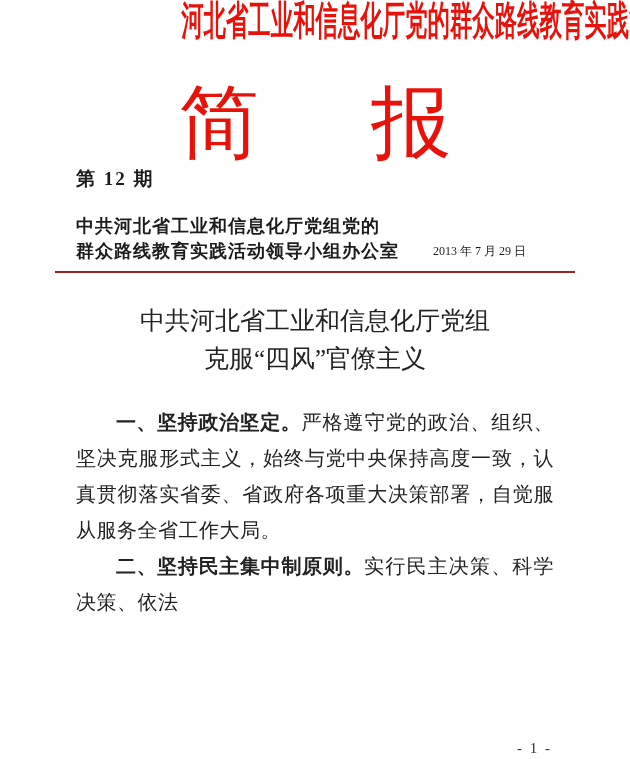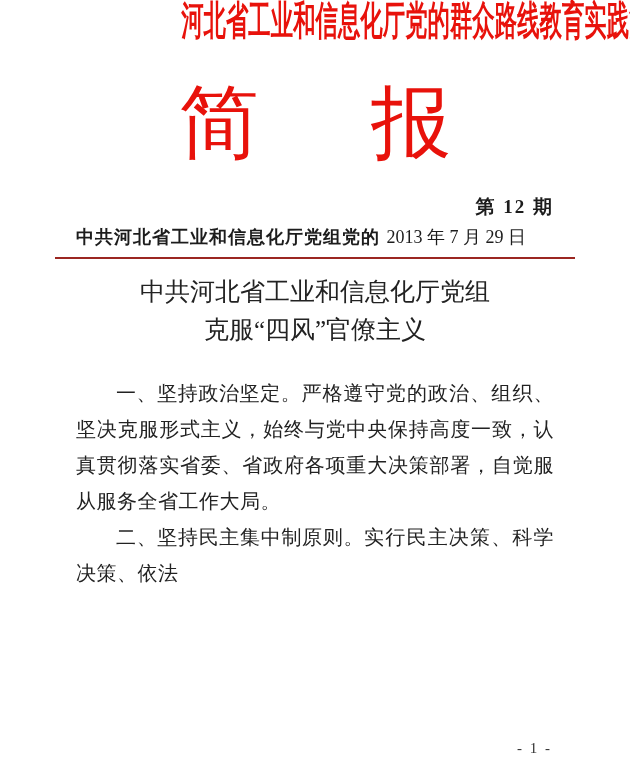--- a/index.html
+++ b/index.html
@@ -35,76 +35,75 @@
     justify-content: center;
     gap: 112px;
     color: #e8120b;
     font-family: "Liberation Serif", "DejaVu Serif", serif;
     font-size: 80px;
     line-height: 86px;
     font-weight: normal;
   }
   
   .issue {
-    margin-top: 28px;
-    text-align: right;
+    text-align: left;
     font-size: 19px;
     font-weight: bold;
     letter-spacing: 2px;
   }
   
   .header-row {
-    margin-top: 5px;
+    margin-top: 22px;
     display: flex;
     justify-content: space-between;
     align-items: flex-end;
   }
   .issuer {
     font-size: 18px;
     font-weight: bold;
     line-height: 25px;
     letter-spacing: 1px;
   }
   .date {
-    font-size: 18px;
+    font-size: 12px;
     line-height: 25px;
     white-space: nowrap;
     padding-right: 28px;
   }
   
   .separator {
     border: none;
     height: 0;
     border-top: 2.5px solid #9b2621;
     margin: 7px -21px 0 -21px;
   }
   
   .doc-title {
-    margin-top: 14px;
+    margin-top: 29px;
     text-align: center;
     font-size: 25px;
     line-height: 38px;
     font-weight: normal;
     color: #222222;
   }
   
   .body-text {
     margin-top: 26px;
     font-size: 20px;
     line-height: 36px;
     text-align: justify;
     color: #222222;
   }
   .body-text p {
     text-indent: 2em;
     letter-spacing: 0.5px;
   }
   .lead {
     font-family: "Liberation Sans", "DejaVu Sans", sans-serif;
-    font-weight: normal;
+    font-weight: bold;
     letter-spacing: 0;
     margin-top: 10px;
   }
   
   .page-number {
     position: absolute;
     right: 78px;
     bottom: 2px;
     font-size: 15px;
     letter-spacing: 2px;
@@ -121,20 +120,21 @@
   <div class="masthead">
     <span>简</span>
     <span>报</span>
   </div>
 
   <div class="issue">第 12 期</div>
 
   <div class="header-row">
     <div class="issuer">
       <div>中共河北省工业和信息化厅党组党的</div>
+      <div>群众路线教育实践活动领导小组办公室</div>
     </div>
     <div class="date">2013 年 7 月 29 日</div>
   </div>
 
   <hr class="separator">
 
   <div class="doc-title">
     <div>中共河北省工业和信息化厅党组</div>
     <div>克服“四风”官僚主义</div>
   </div>

